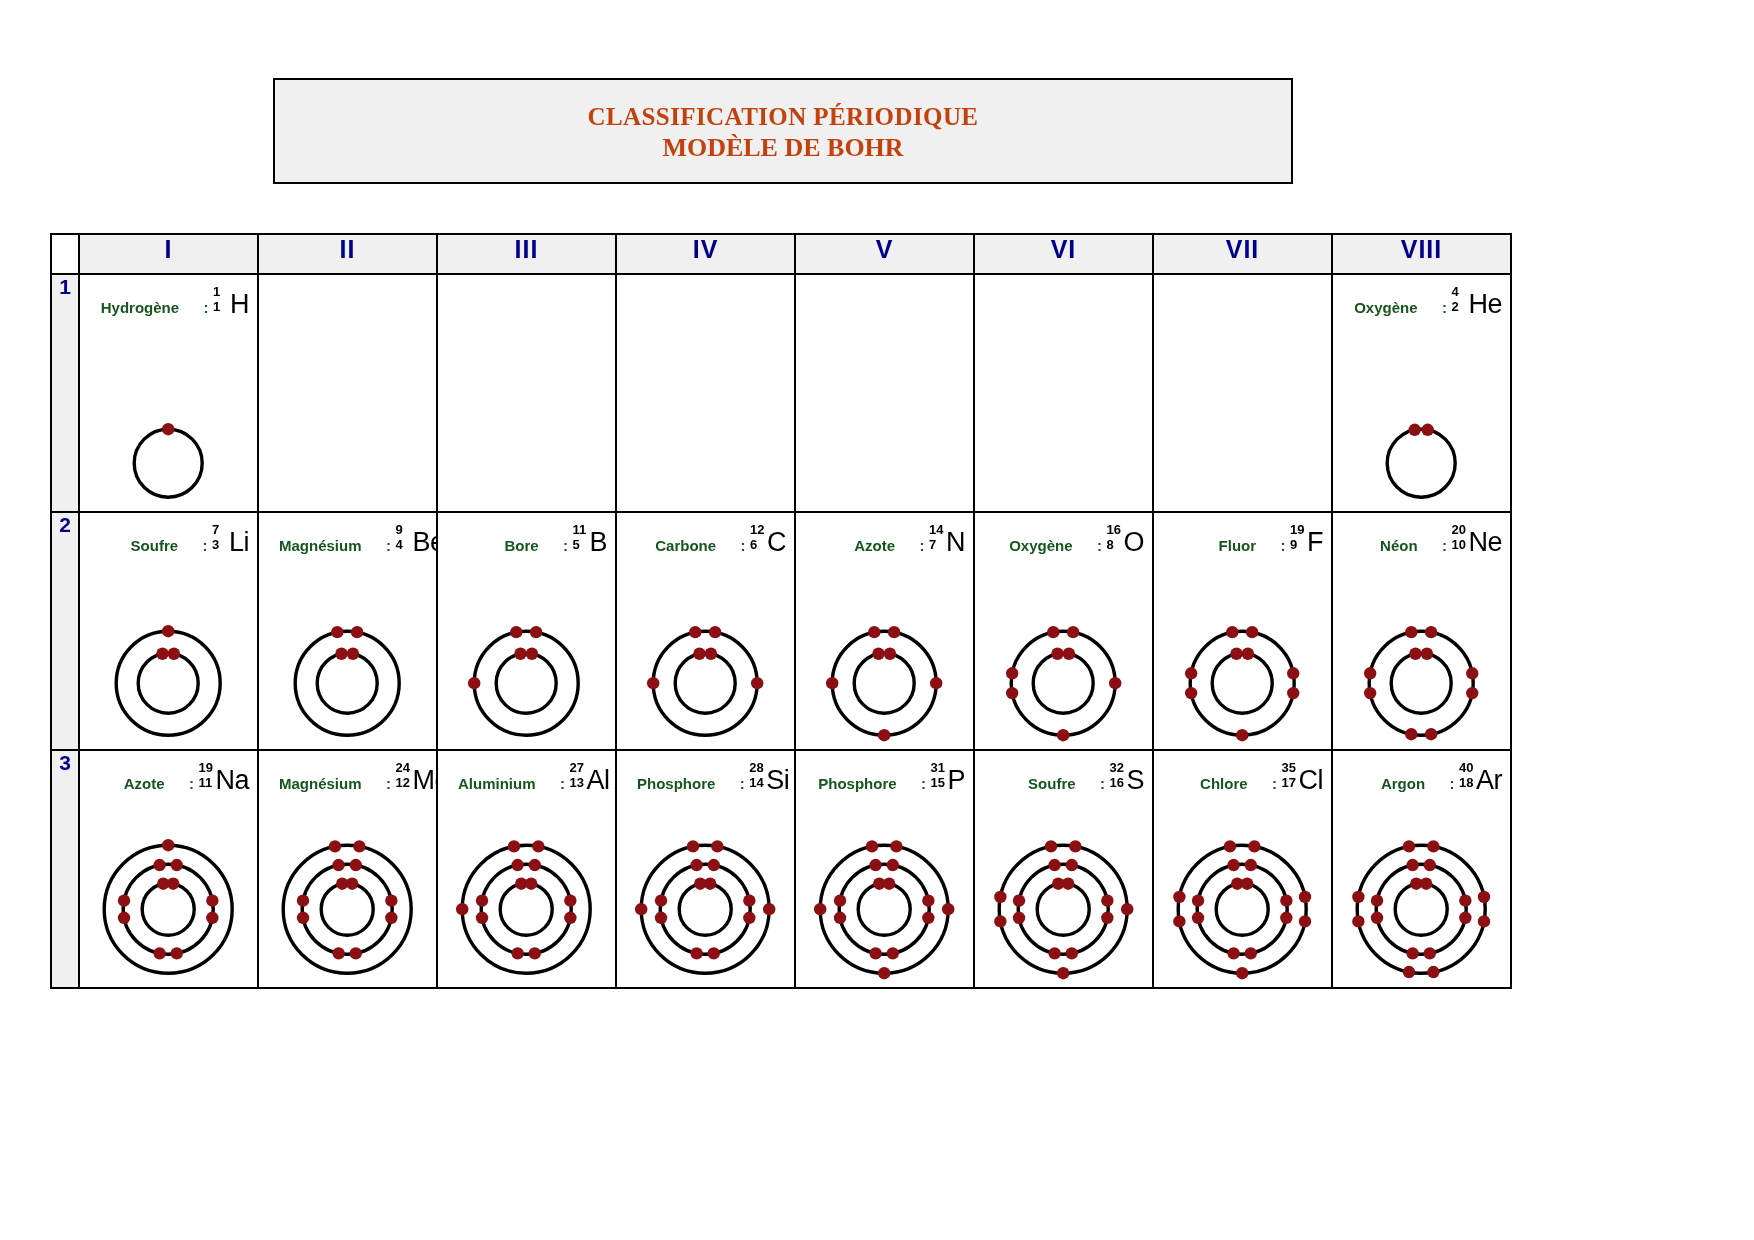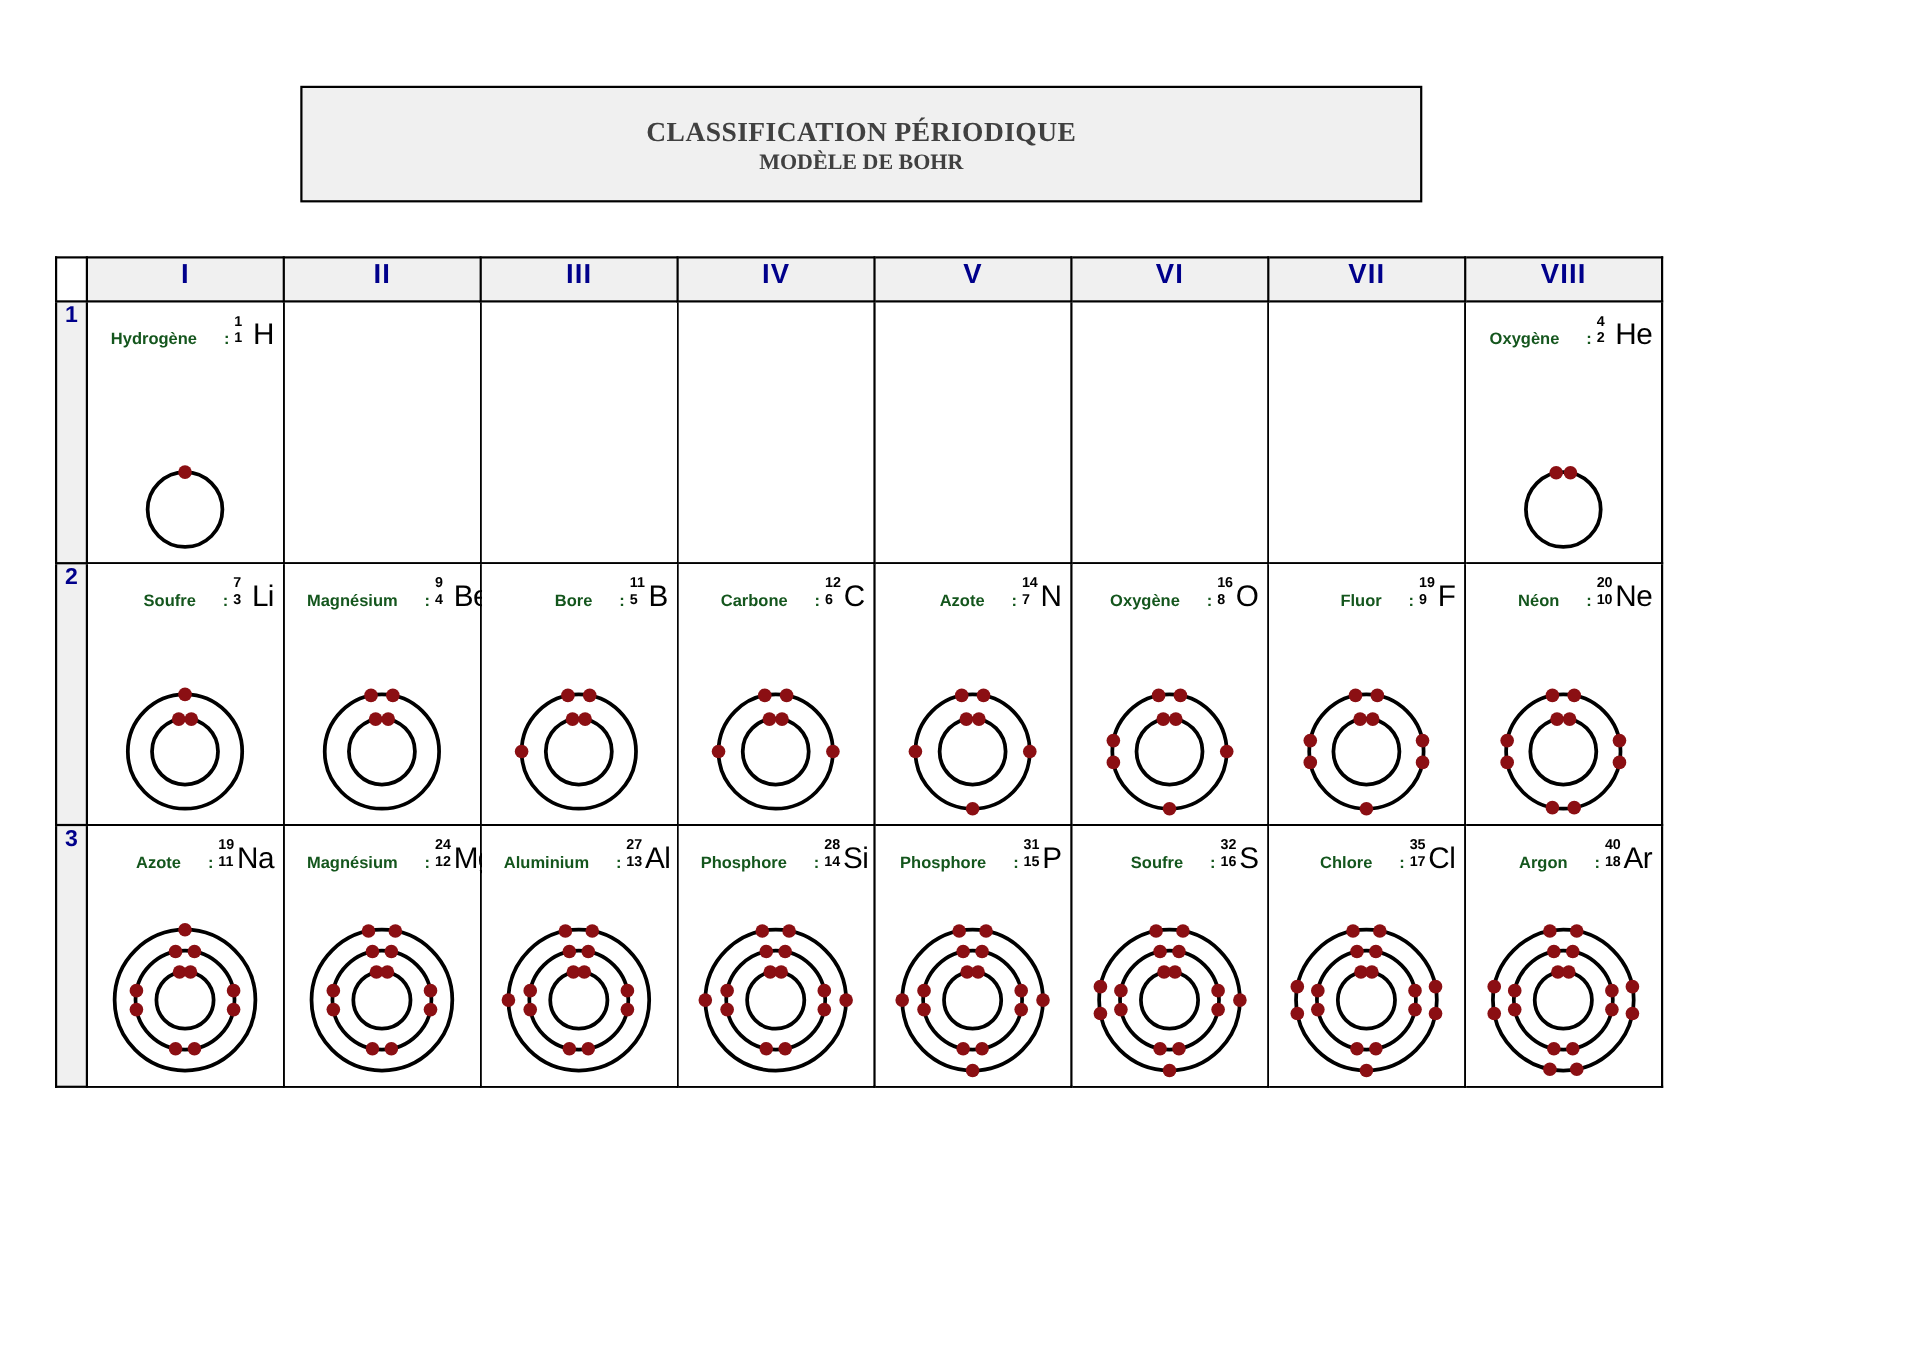--- a/index.html
+++ b/index.html
@@ -28,28 +28,28 @@
     box-sizing: border-box;
     display: flex;
     flex-direction: column;
     align-items: center;
     justify-content: center;
     padding-top: 4px;
   }
   #title-banner .t-line {
     font-family: "Liberation Serif", serif;
     font-weight: bold;
-    color: #404040;
+    color: #c2410c;
     line-height: 1.22;
     text-align: center;
     white-space: nowrap;
   }
   .t1 { font-size: 25px; letter-spacing: 0.4px; }
   .t2 { font-size: 22px; }
-  .t3 { font-size: 20px; }
+  .t3 { font-size: 26px; }
 
   
   #periodic-table {
     position: absolute;
     left: 50px;
     top: 233px;
     width: 1460px;
     border-collapse: collapse;
     table-layout: fixed;
   }

